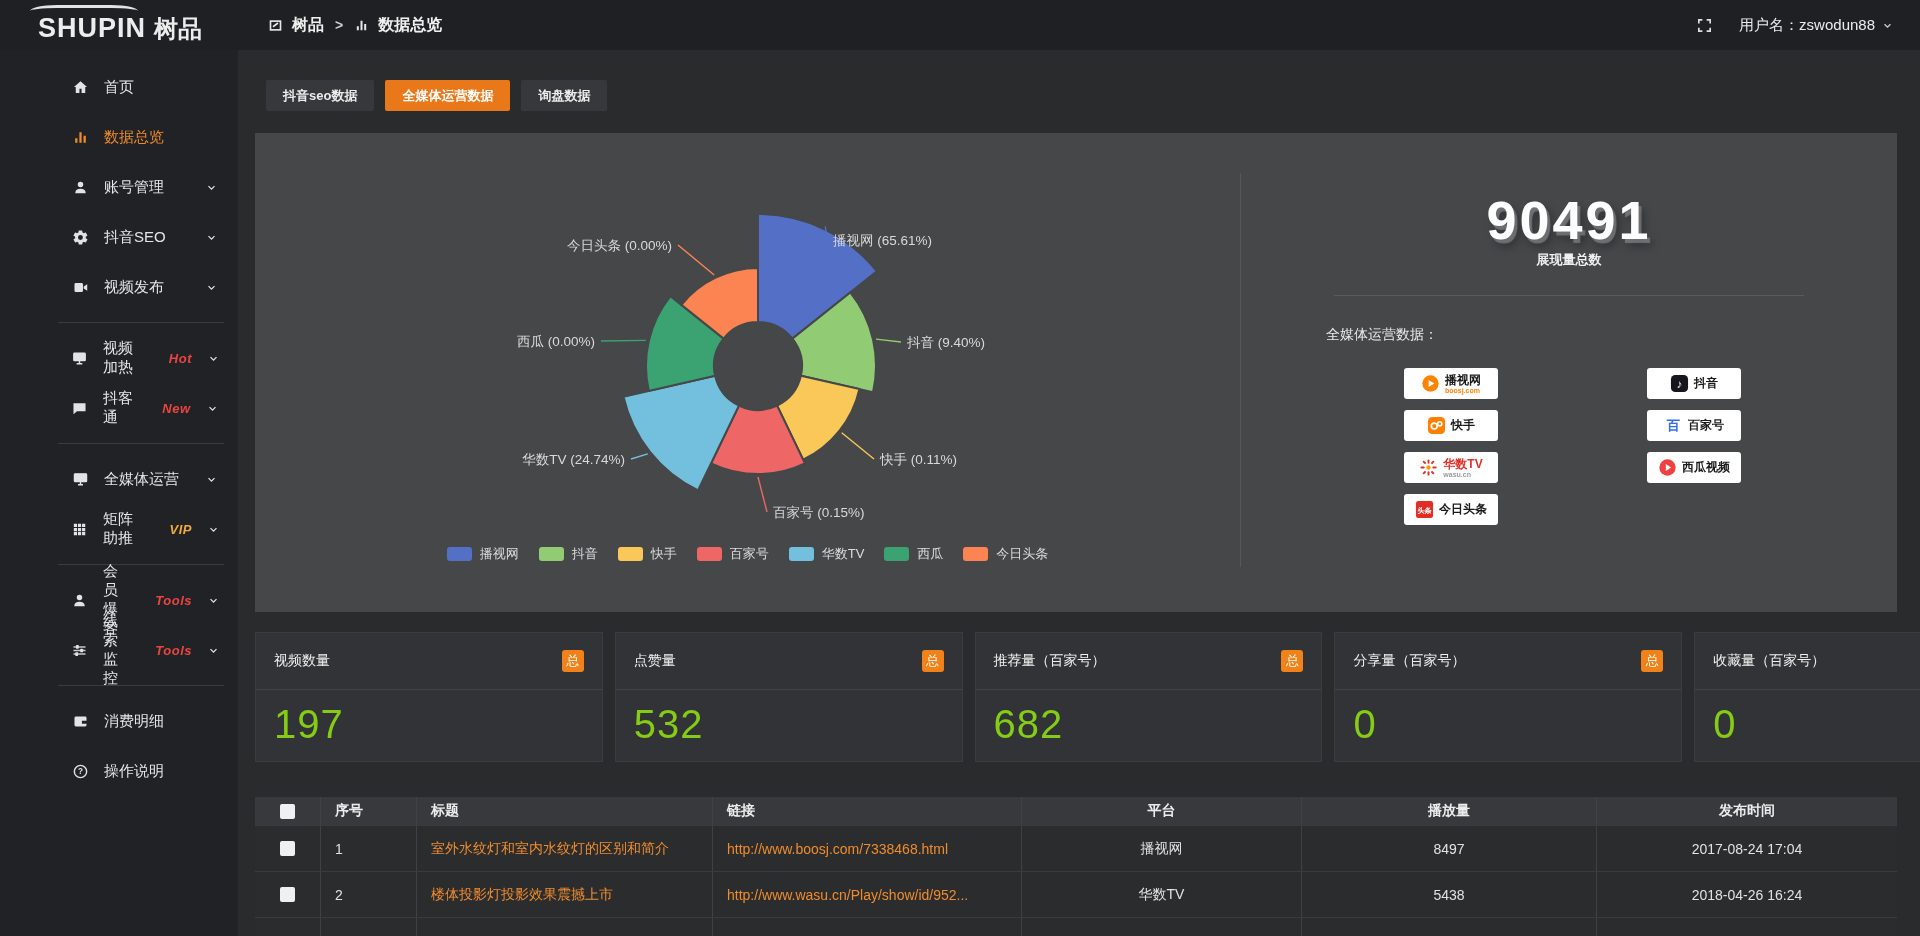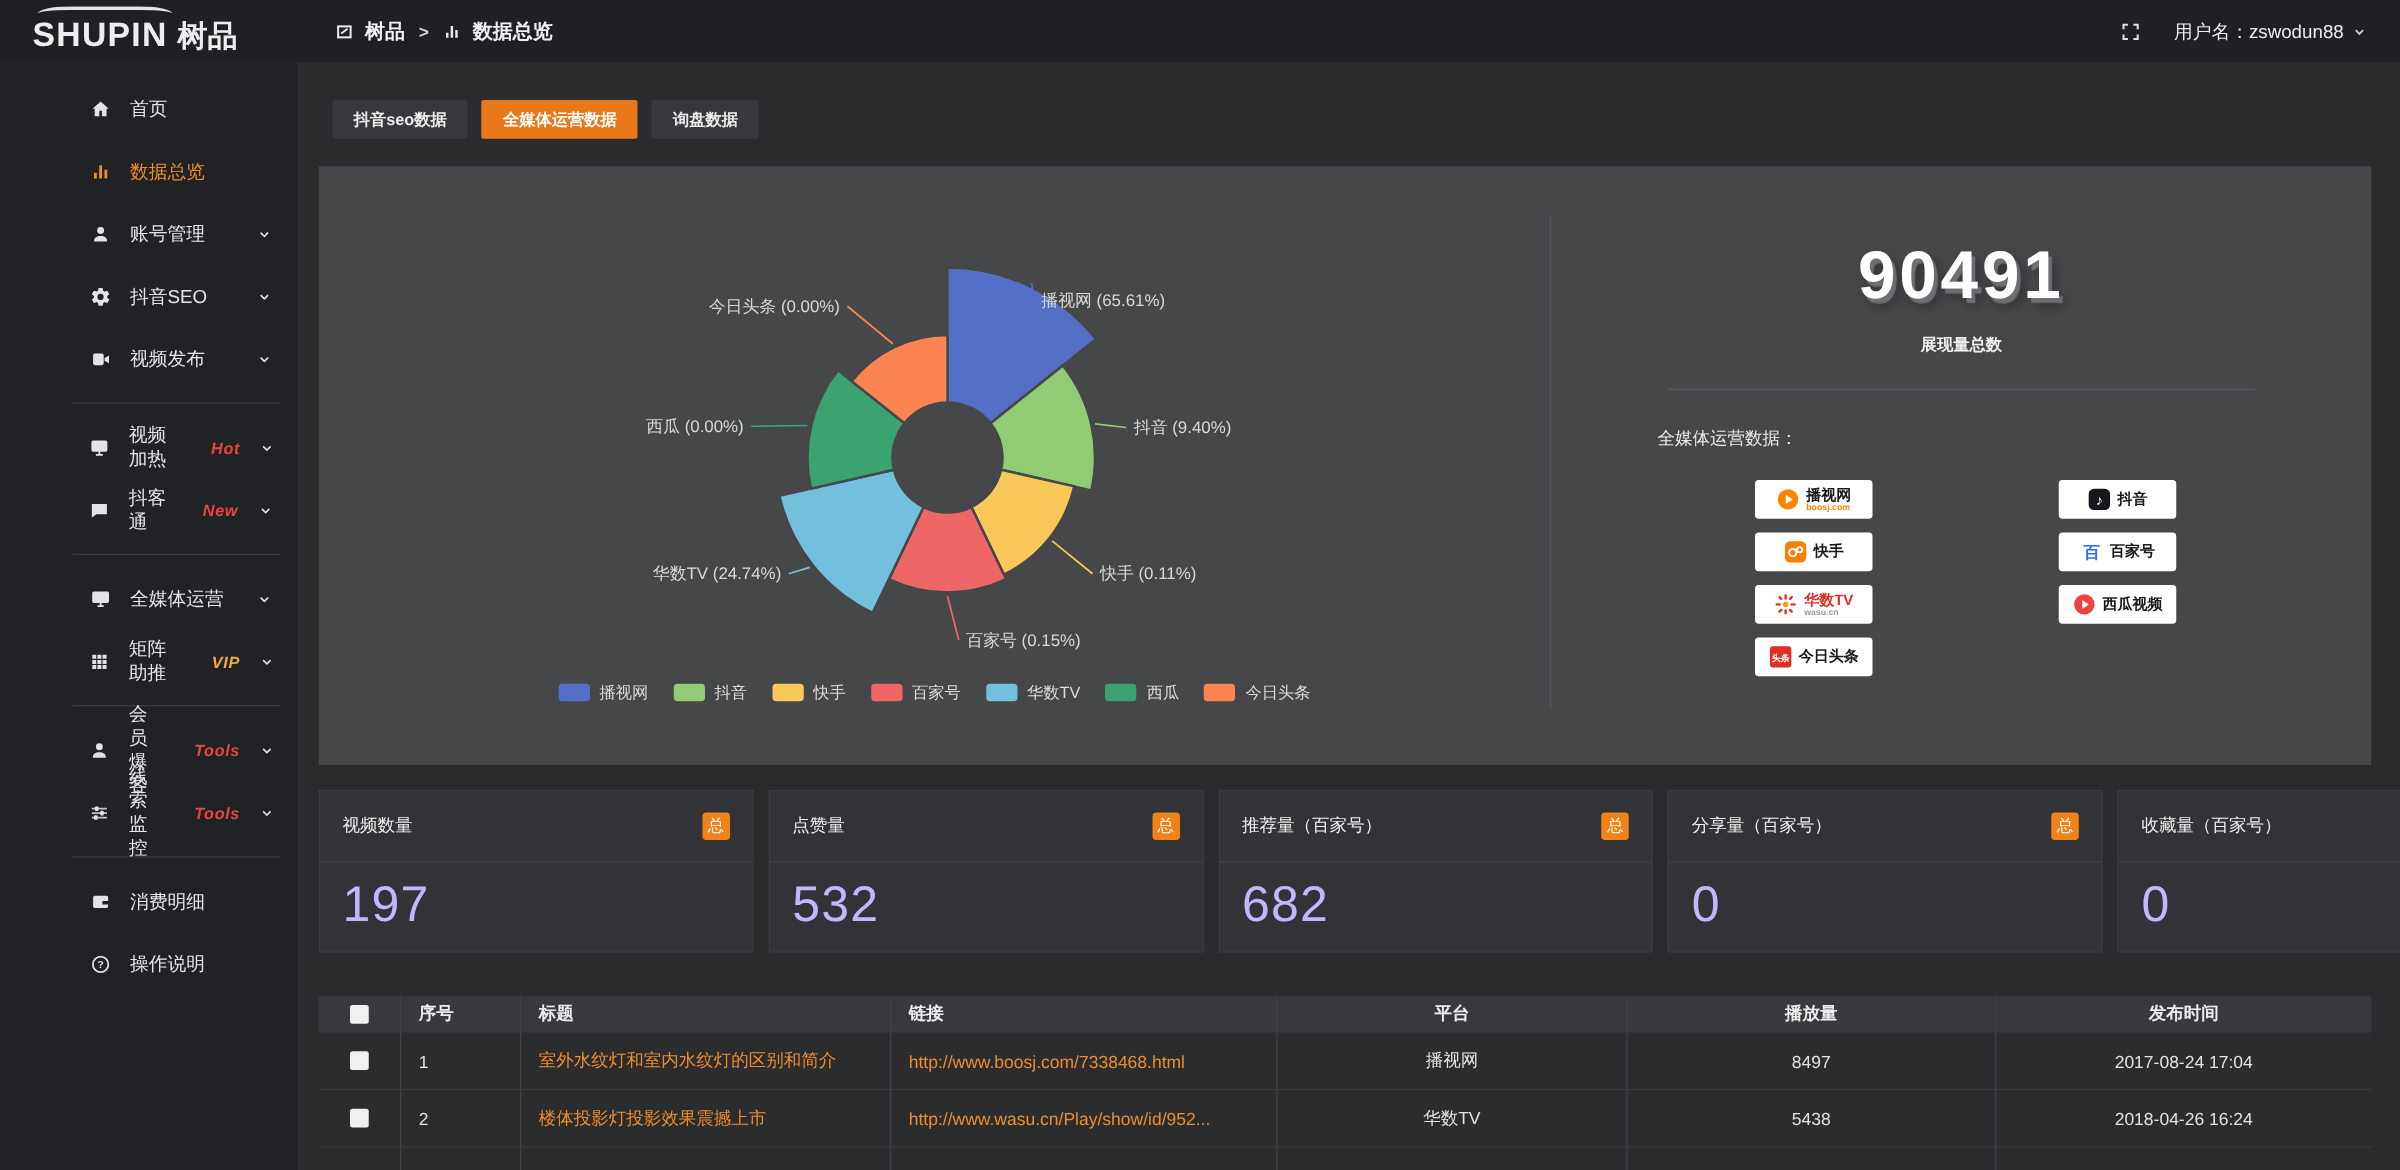--- a/index.html
+++ b/index.html
@@ -7,21 +7,21 @@
     font-family:"Liberation Sans","DejaVu Sans",sans-serif; }
   .icon { display:inline-flex; align-items:center; justify-content:center; }
   .icon svg { display:block; }
 
   
   #topbar { position:absolute; left:0; top:0; width:1920px; height:50px; background:#1f2023;
     display:flex; align-items:center; z-index:5; }
   #logo { position:relative; width:238px; height:50px; flex:none; }
   #logo .arc { position:absolute; left:30px; top:5px; width:108px; height:12px;
     border-top:3px solid #e2e3e5; border-radius:50% / 100%; }
-  #logo .logo-text { position:absolute; left:26px; top:13px; display:flex; align-items:baseline;
+  #logo .logo-text { position:absolute; left:38px; top:13px; display:flex; align-items:baseline;
     color:#eceded; font-weight:800; }
   #logo .brand { font-size:27px; letter-spacing:1px; }
   #logo .brand-cn { font-size:24px; margin-left:8px; font-weight:900; }
   #breadcrumb { display:flex; align-items:center; gap:9px; padding-left:30px;
     color:#f0f0f0; font-size:16px; font-weight:600; }
   #breadcrumb .icon { color:#e7e8ea; }
   #breadcrumb .sep { color:#cfd0d2; font-size:14px; margin:0 2px; }
   #topbar-right { margin-left:auto; display:flex; gap:26px; padding-right:26px; }
   #fullscreen-btn { color:#dddee0; cursor:pointer; }
   #user-box { display:flex; align-items:center; gap:6px; color:#ebecee; font-size:15px; cursor:pointer; }
@@ -52,41 +52,41 @@
   #legend { position:absolute; left:0; top:412px; width:985px; display:flex; justify-content:center;
     align-items:center; gap:20px; }
   .legend-item { display:flex; align-items:center; gap:8px; cursor:pointer; }
   .legend-chip { width:25px; height:14px; border-radius:3px; }
   .legend-label { color:#dcdcdc; font-size:13px; }
   #panel-divider { position:absolute; left:985px; top:40px; bottom:45px; width:1px; background:#55575a; }
 
   #panel-right { position:absolute; left:986px; top:0; right:0; bottom:0; }
   #total-number { margin-top:56px; text-align:center; color:#fdfdfd; font-size:54px; font-weight:800;
     letter-spacing:3px; text-shadow:3px 4px 1px rgba(145,147,152,.6), 5px 7px 9px rgba(0,0,0,.35); }
-  #total-label { margin-top:16px; text-align:center; color:#f0f0f0; font-size:13px; font-weight:700; }
+  #total-label { margin-top:0; text-align:center; color:#f0f0f0; font-size:13px; font-weight:700; }
   #panel-right hr { border:none; border-top:1px solid #5a5b5e; width:470px; margin:26px auto 0; }
   #platforms-label { margin:30px 0 0 85px; color:#ebebeb; font-size:14px; }
   #platforms-grid { margin:24px 0 0 163px; display:grid; grid-auto-flow:column;
     grid-template-rows:repeat(4,31px); column-gap:149px; row-gap:11px; justify-content:start; }
   .platform-badge { width:94px; height:31px; background:#fff; border-radius:3px; display:flex;
     align-items:center; justify-content:center; gap:5px; padding:0 4px; }
   .platform-badge .p-name { font-size:12px; font-weight:700; color:#1a1a1a; white-space:nowrap; }
   .platform-badge .p-col { display:flex; flex-direction:column; line-height:1; }
   .platform-badge .p-sub { font-size:7px; font-weight:700; margin-top:1px; }
   .pi { width:19px; height:19px; flex:none; display:flex; align-items:center; justify-content:center; }
 
   
   #cards { position:absolute; left:17px; top:582px; width:1787px; display:flex; gap:12px; }
   .stat-card { flex:1; height:130px; background:#323336; border:1px solid #3b3c3f; }
   .stat-card .card-head { height:57px; display:flex; align-items:center; justify-content:space-between;
     padding:0 18px; border-bottom:1px solid #424346; }
   .stat-card .card-title { color:#f0f0f0; font-size:14px; }
   .stat-card .card-badge { width:22px; height:22px; background:#f08219; color:#fff; font-size:13px;
     border-radius:3px; display:flex; align-items:center; justify-content:center; }
-  .stat-card .card-value { margin:12px 0 0 18px; color:#c4b5fd; font-size:40px; font-weight:500; letter-spacing:1px; }
+  .stat-card .card-value { margin:12px 0 0 18px; color:#84cc16; font-size:40px; font-weight:500; letter-spacing:1px; }
 
   
   #table { position:absolute; left:17px; top:747px; width:1642px; }
   .t-row { display:grid; grid-template-columns:66px 96px 296px 309px 280px 295px 300px; }
   .t-row.head { background:#38393c; }
   .t-row.body { background:#2b2c2e; border-top:1px solid #3a3b3d; }
   .t-cell { height:28px; display:flex; align-items:center; padding:0 14px; font-size:14px; color:#e2e2e2;
     border-right:1px solid #404144; overflow:hidden; white-space:nowrap; }
   .t-row.body .t-cell { height:45px; }
   .t-cell:last-child { border-right:none; }

